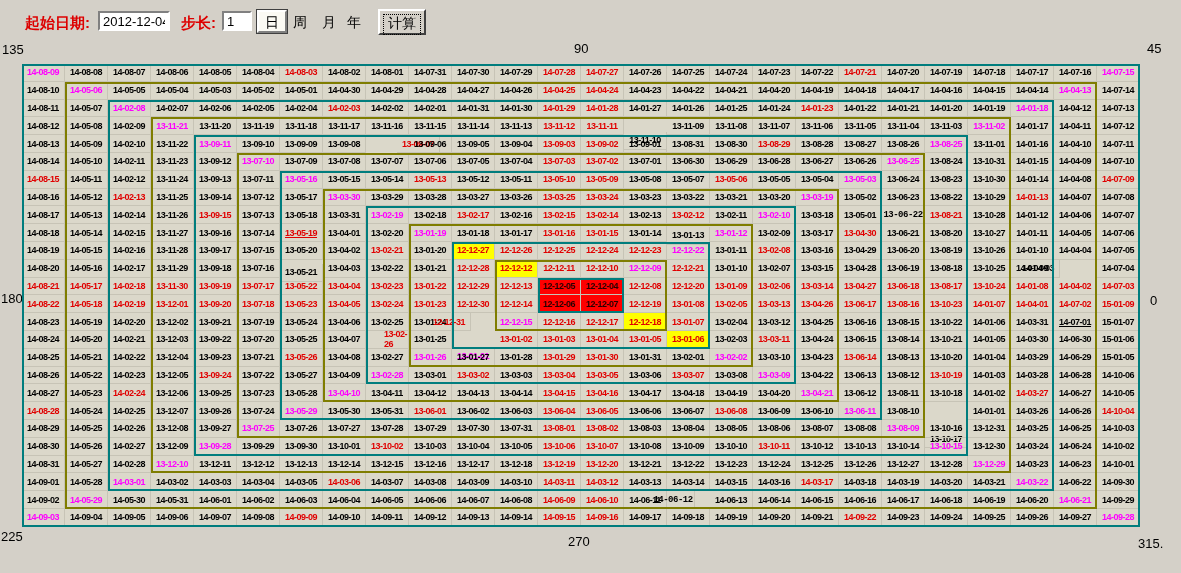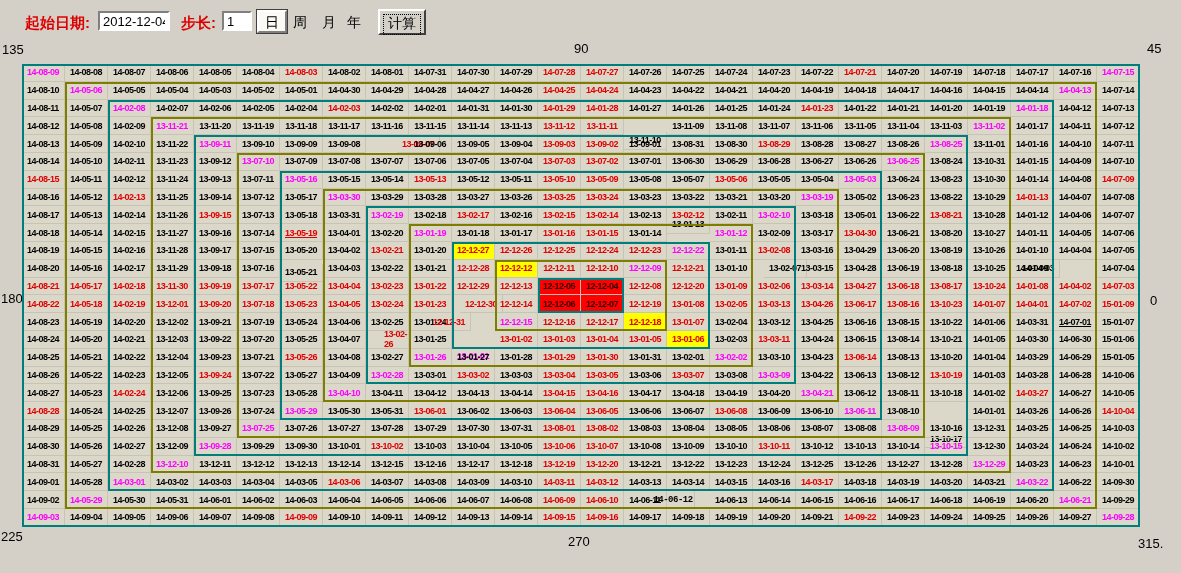--- a/index.html
+++ b/index.html
@@ -302,42 +302,42 @@
     <div class="cell c-red" style="left: 430px; top: 142.4px;">13-02-17</div>
     <div class="cell" style="left: 473px; top: 142.4px;">13-02-16</div>
     <div class="cell c-red" style="left: 516px; top: 142.4px;">13-02-15</div>
     <div class="cell c-red" style="left: 559px; top: 142.4px;">13-02-14</div>
     <div class="cell" style="left: 602px; top: 142.4px;">13-02-13</div>
     <div class="cell c-red" style="left: 645px; top: 142.4px;">13-02-12</div>
     <div class="cell" style="left: 688px; top: 142.4px;">13-02-11</div>
     <div class="cell c-mag" style="left: 731px; top: 142.4px;">13-02-10</div>
     <div class="cell" style="left: 774px; top: 142.4px;">13-03-18</div>
     <div class="cell" style="left: 817px; top: 142.4px;">13-05-01</div>
-    <div class="cell" style="left: 860px; top: 142.4px;">13-06-22</div>
+    <div class="cell" style="left: 860px; top: 142.4px; font-family: Liberation Mono, monospace;">13-06-22</div>
     <div class="cell c-red" style="left: 903px; top: 142.4px;">13-08-21</div>
     <div class="cell" style="left: 946px; top: 142.4px;">13-10-28</div>
     <div class="cell" style="left: 989px; top: 142.4px;">14-01-12</div>
     <div class="cell" style="left: 1032px; top: 142.4px;">14-04-06</div>
     <div class="cell" style="left: 1075px; top: 142.4px;">14-07-07</div>
     <div class="cell" style="left: 0px; top: 160.2px;">14-08-18</div>
     <div class="cell" style="left: 43px; top: 160.2px;">14-05-14</div>
     <div class="cell" style="left: 86px; top: 160.2px;">14-02-15</div>
     <div class="cell" style="left: 129px; top: 160.2px;">13-11-27</div>
     <div class="cell" style="left: 172px; top: 160.2px;">13-09-16</div>
     <div class="cell" style="left: 215px; top: 160.2px;">13-07-14</div>
     <div class="cell c-red" style="left: 258px; top: 160.2px; text-decoration: underline;">13-05-19</div>
     <div class="cell" style="left: 301px; top: 160.2px;">13-04-01</div>
     <div class="cell" style="left: 344px; top: 160.2px;">13-02-20</div>
     <div class="cell c-mag" style="left: 387px; top: 160.2px;">13-01-19</div>
     <div class="cell" style="left: 430px; top: 160.2px;">13-01-18</div>
     <div class="cell" style="left: 473px; top: 160.2px;">13-01-17</div>
     <div class="cell c-red" style="left: 516px; top: 160.2px;">13-01-16</div>
     <div class="cell c-red" style="left: 559px; top: 160.2px;">13-01-15</div>
     <div class="cell" style="left: 602px; top: 160.2px;">13-01-14</div>
-    <div class="cell" style="left: 645px; top: 152px;">13-01-13</div>
+    <div class="cell" style="left: 645px; top: 163px;">13-01-13</div>
     <div class="cell c-mag" style="left: 688px; top: 160.2px;">13-01-12</div>
     <div class="cell" style="left: 731px; top: 160.2px;">13-02-09</div>
     <div class="cell" style="left: 774px; top: 160.2px;">13-03-17</div>
     <div class="cell c-red" style="left: 817px; top: 160.2px;">13-04-30</div>
     <div class="cell" style="left: 860px; top: 160.2px;">13-06-21</div>
     <div class="cell" style="left: 903px; top: 160.2px;">13-08-20</div>
     <div class="cell" style="left: 946px; top: 160.2px;">13-10-27</div>
     <div class="cell" style="left: 989px; top: 160.2px;">14-01-11</div>
     <div class="cell" style="left: 1032px; top: 160.2px;">14-04-05</div>
     <div class="cell" style="left: 1075px; top: 160.2px;">14-07-06</div>
@@ -377,21 +377,21 @@
     <div class="cell" style="left: 301px; top: 195.8px;">13-04-03</div>
     <div class="cell" style="left: 344px; top: 195.8px;">13-02-22</div>
     <div class="cell" style="left: 387px; top: 195.8px;">13-01-21</div>
     <div class="cell c-red" style="left: 430px; top: 195.8px;">12-12-28</div>
     <div class="cell bg-yellow" style="left: 473px; top: 195.8px;">12-12-12</div>
     <div class="cell c-red" style="left: 516px; top: 195.8px;">12-12-11</div>
     <div class="cell c-red" style="left: 559px; top: 195.8px;">12-12-10</div>
     <div class="cell c-mag" style="left: 602px; top: 195.8px;">12-12-09</div>
     <div class="cell c-red" style="left: 645px; top: 195.8px;">12-12-21</div>
     <div class="cell" style="left: 688px; top: 195.8px;">13-01-10</div>
-    <div class="cell" style="left: 731px; top: 195.8px; margin-left: 11px;">13-02-07</div>
+    <div class="cell" style="left: 731px; top: 195.8px;">13-02-07</div>
     <div class="cell" style="left: 774px; top: 195.8px;">13-03-15</div>
     <div class="cell" style="left: 817px; top: 195.8px;">13-04-28</div>
     <div class="cell" style="left: 860px; top: 195.8px;">13-06-19</div>
     <div class="cell" style="left: 903px; top: 195.8px;">13-08-18</div>
     <div class="cell" style="left: 946px; top: 195.8px;">13-10-25</div>
     <div class="cell" style="left: 989px; top: 195.8px;">14-01-09</div>
     <div class="cell" style="left: 995px; top: 195.8px;">14-04-03</div>
     <div class="cell" style="left: 1075px; top: 195.8px;">14-07-04</div>
     <div class="cell c-red" style="left: 0px; top: 213.6px;">14-08-21</div>
     <div class="cell c-red" style="left: 43px; top: 213.6px;">14-05-17</div>
@@ -422,21 +422,21 @@
     <div class="cell c-red" style="left: 0px; top: 231.4px;">14-08-22</div>
     <div class="cell c-red" style="left: 43px; top: 231.4px;">14-05-18</div>
     <div class="cell c-red" style="left: 86px; top: 231.4px;">14-02-19</div>
     <div class="cell c-red" style="left: 129px; top: 231.4px;">13-12-01</div>
     <div class="cell c-red" style="left: 172px; top: 231.4px;">13-09-20</div>
     <div class="cell c-red" style="left: 215px; top: 231.4px;">13-07-18</div>
     <div class="cell c-red" style="left: 258px; top: 231.4px;">13-05-23</div>
     <div class="cell c-red" style="left: 301px; top: 231.4px;">13-04-05</div>
     <div class="cell c-red" style="left: 344px; top: 231.4px;">13-02-24</div>
     <div class="cell c-red" style="left: 387px; top: 231.4px;">13-01-23</div>
-    <div class="cell c-red" style="left: 430px; top: 231.4px; margin-left: 8px;">12-12-30</div>
+    <div class="cell c-red" style="left: 430px; top: 231.4px;">12-12-30</div>
     <div class="cell c-red" style="left: 473px; top: 231.4px;">12-12-14</div>
     <div class="cell bg-red" style="left: 516px; top: 231.4px;">12-12-06</div>
     <div class="cell bg-red" style="left: 559px; top: 231.4px;">12-12-07</div>
     <div class="cell c-red" style="left: 602px; top: 231.4px;">12-12-19</div>
     <div class="cell c-red" style="left: 645px; top: 231.4px;">13-01-08</div>
     <div class="cell c-red" style="left: 688px; top: 231.4px;">13-02-05</div>
     <div class="cell c-red" style="left: 731px; top: 231.4px;">13-03-13</div>
     <div class="cell c-red" style="left: 774px; top: 231.4px;">13-04-26</div>
     <div class="cell c-red" style="left: 817px; top: 231.4px;">13-06-17</div>
     <div class="cell c-red" style="left: 860px; top: 231.4px;">13-08-16</div>

